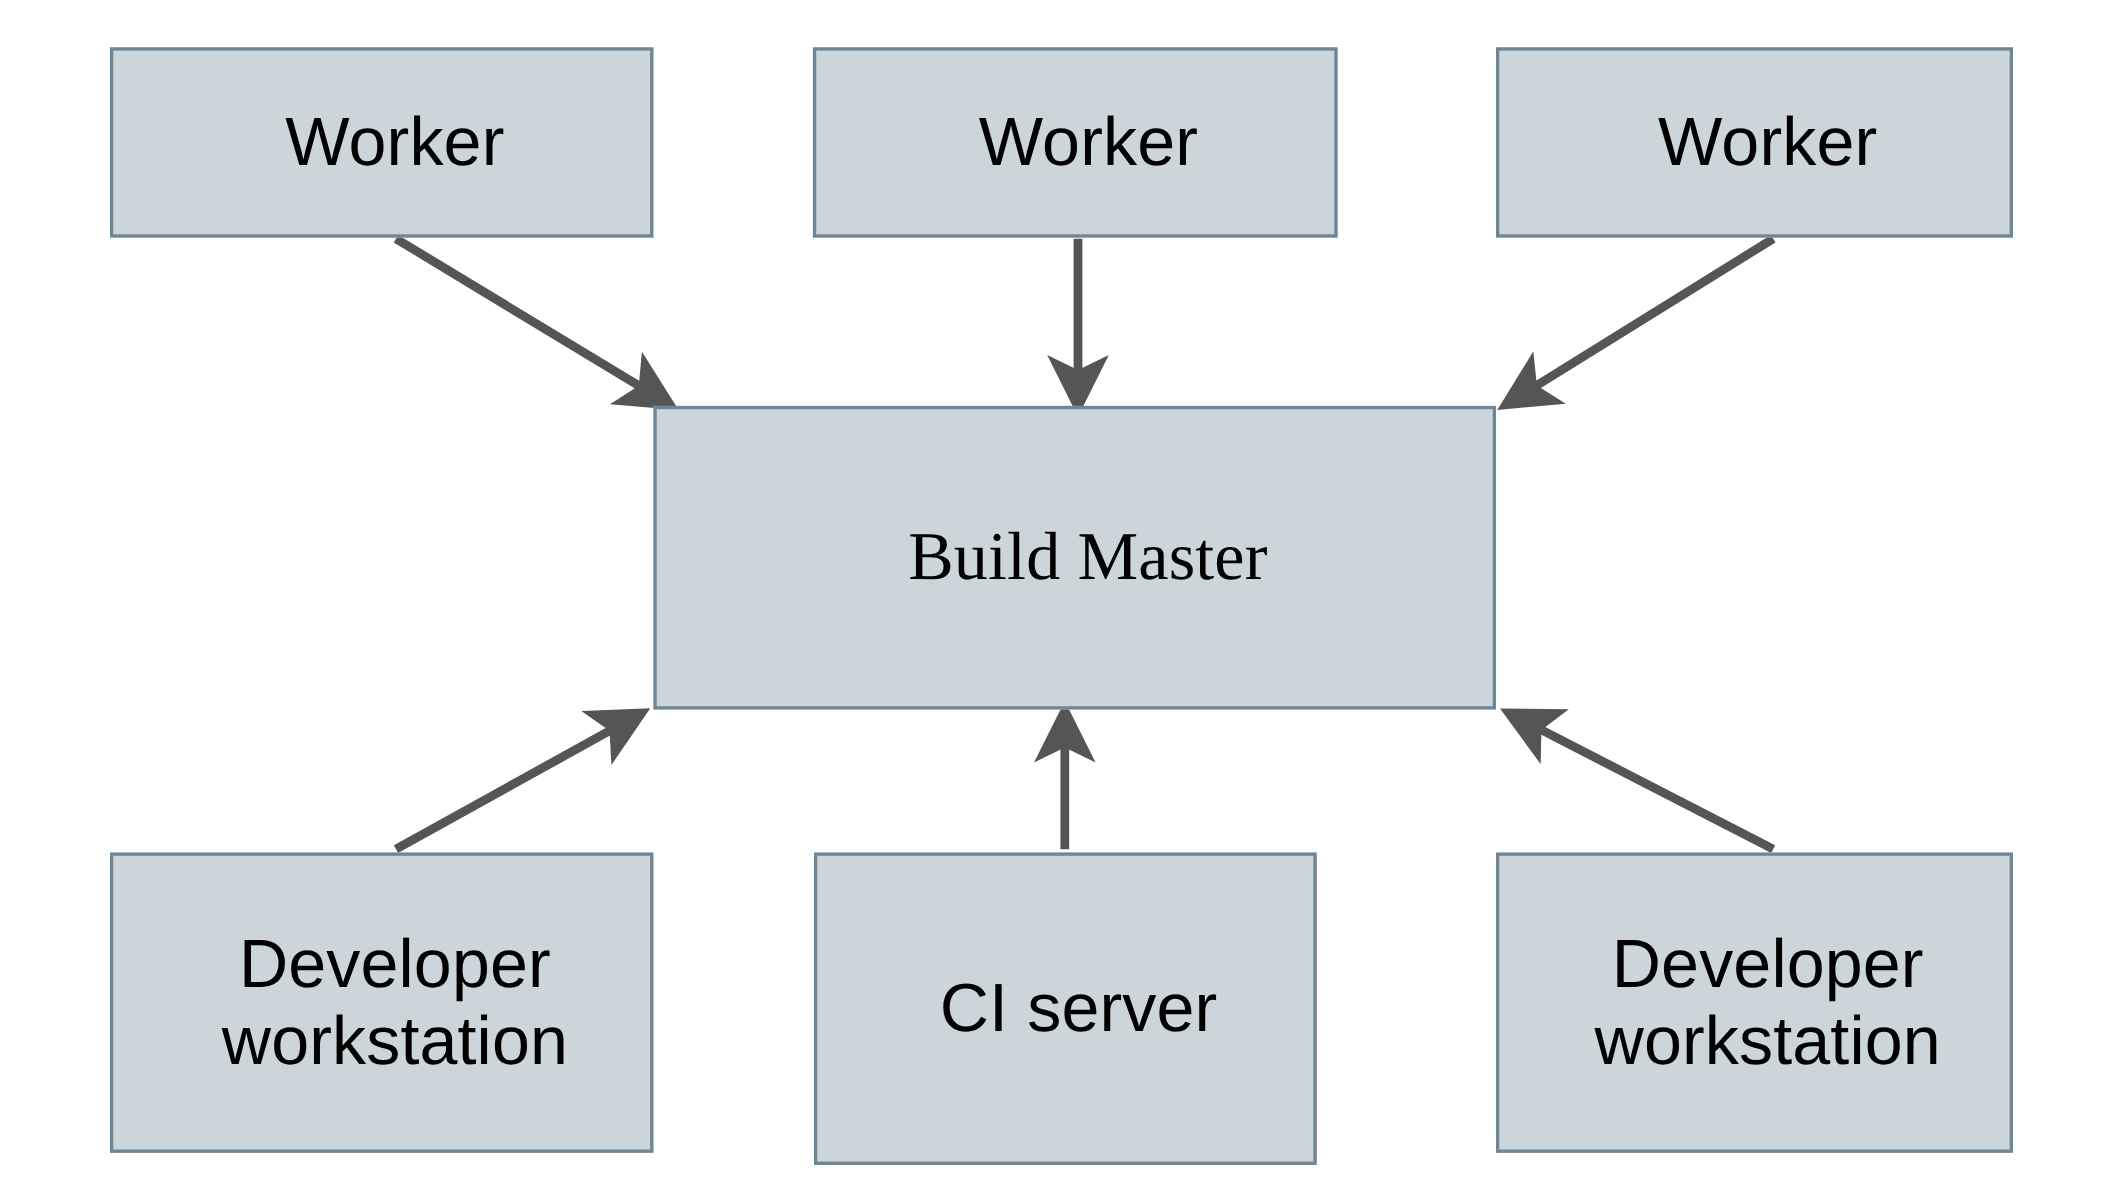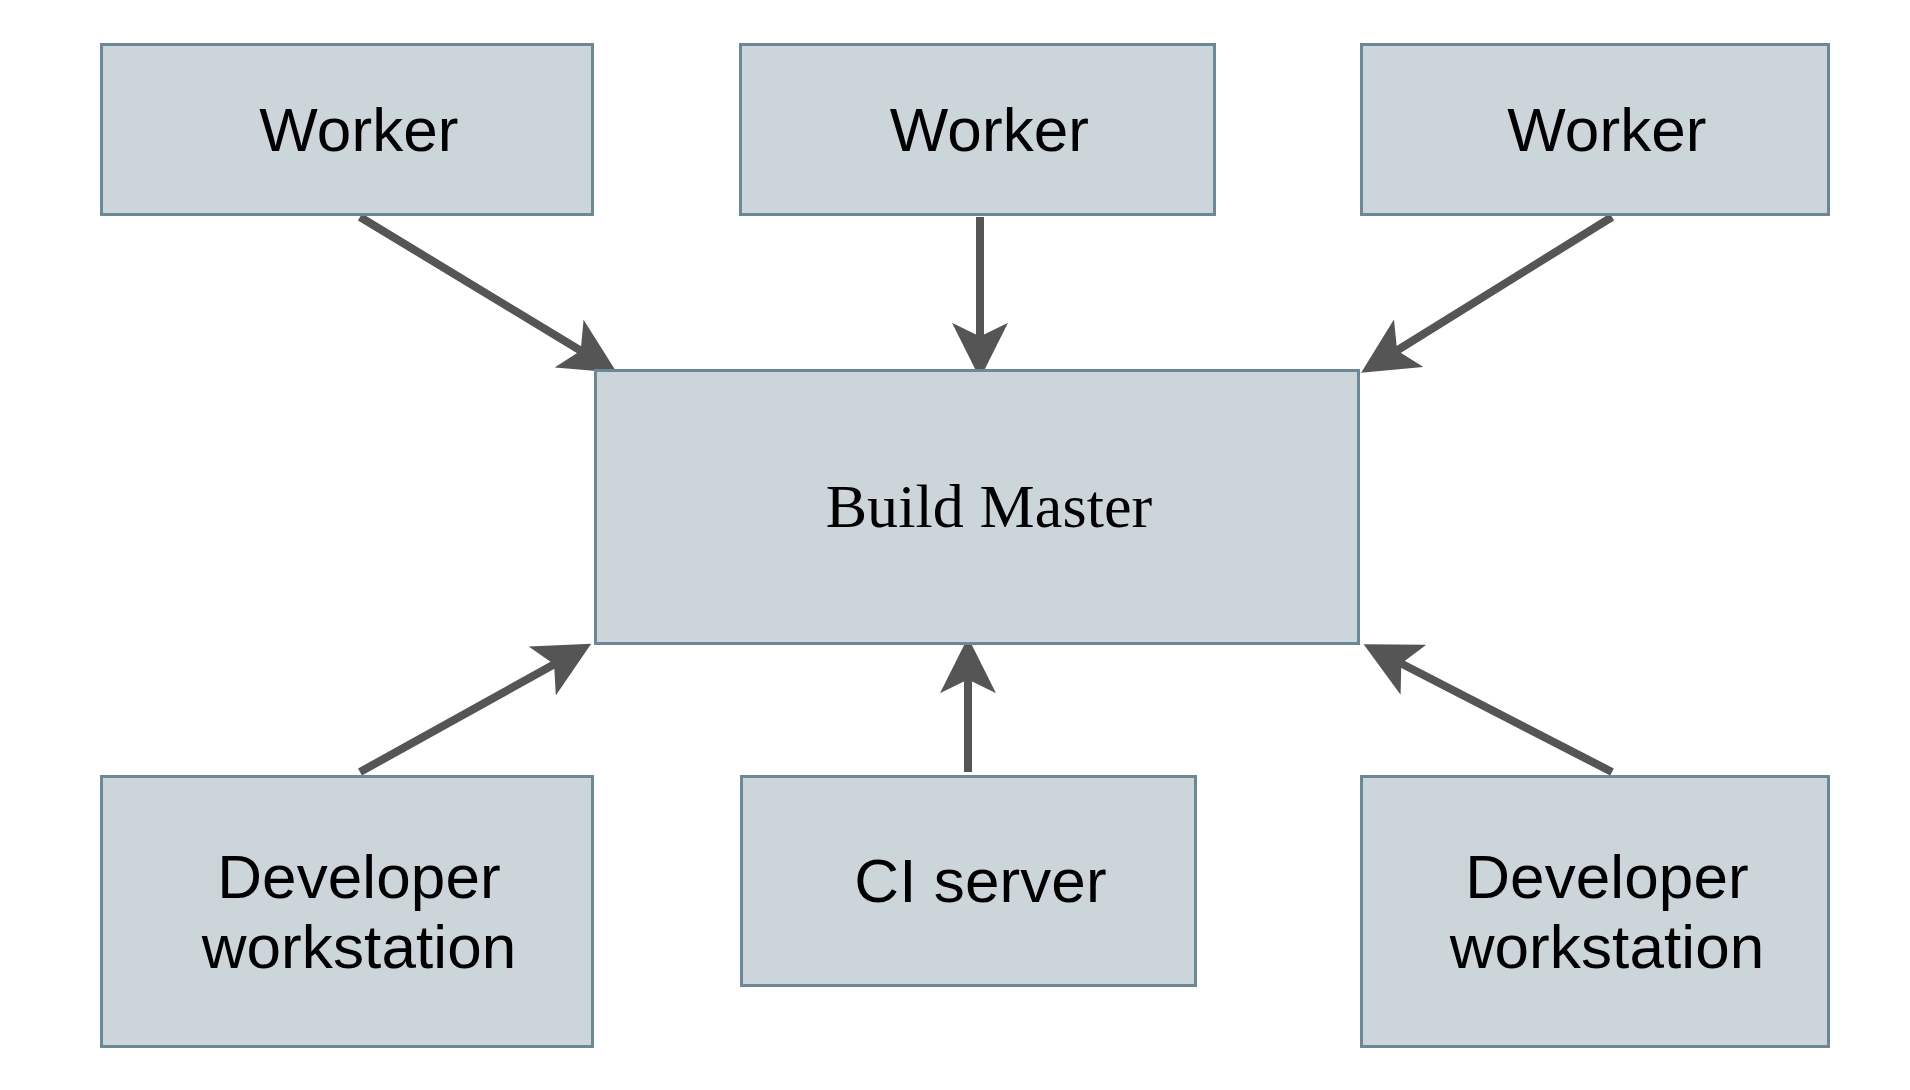--- a/index.html
+++ b/index.html
@@ -43,21 +43,21 @@
     display: block;
     width: 100%;
     white-space: pre-line;
     padding-left: 24px;
   }
   .n-worker1 { left: 100px; top: 43px;  width: 494px; height: 173px; font-size: 62px; }
   .n-worker2 { left: 739px; top: 43px;  width: 477px; height: 173px; font-size: 62px; }
   .n-worker3 { left: 1360px; top: 43px; width: 470px; height: 173px; font-size: 62px; }
   .n-master  { left: 594px; top: 369px; width: 766px; height: 276px; font-size: 62px; font-family: Liberation Serif, serif; }
   .n-devL    { left: 100px; top: 775px; width: 494px; height: 273px; font-size: 62px; }
-  .n-ci      { left: 740px; top: 775px; width: 457px; height: 212px; font-size: 62px; }
+  .n-ci      { left: 740px; top: 775px; width: 457px; height: 284px; font-size: 62px; }
   .n-devR    { left: 1360px; top: 775px; width: 470px; height: 273px; font-size: 62px; }
 </style>
 </head>
 <body>
 
 <div id="canvas">
 
   <svg id="edge-layer" viewBox="0 0 1910 1090" width="1910" height="1090" xmlns="http://www.w3.org/2000/svg">
     <defs>
       <marker id="arrowhead" markerWidth="7" markerHeight="7" refX="5.4" refY="3.5" orient="auto" markerUnits="strokeWidth">

